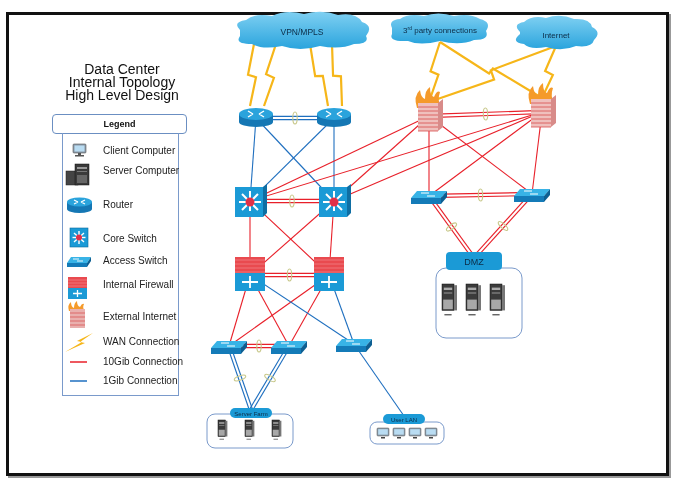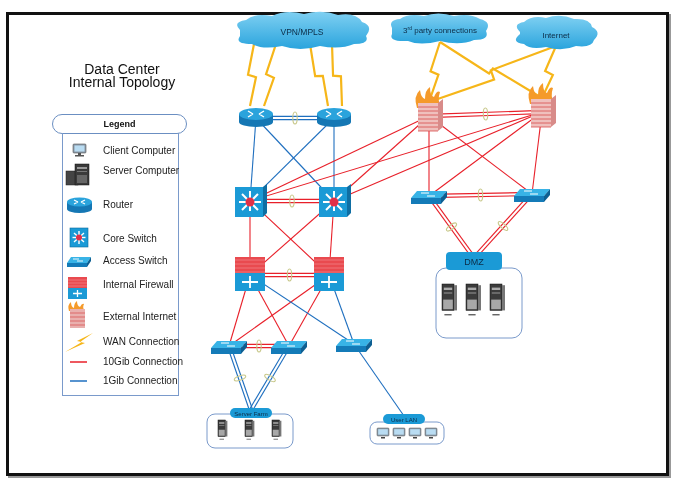--- a/index.html
+++ b/index.html
@@ -1,35 +1,36 @@
 <!DOCTYPE html>
 <html><head>
 <meta charset="utf-8">
 <style>
   html, body { margin:0; padding:0; background:#ffffff; }
   body { width:680px; height:486px; position:relative; overflow:hidden; font-family:"Liberation Sans", sans-serif; }
   .frame { position:absolute; left:6px; top:12px; width:663px; height:464px; border:3px solid #111; box-shadow:2px 2px 0 #999; box-sizing:border-box; }
   .title { position:absolute; left:52px; top:63px; width:140px; text-align:center; font-weight:normal; font-size:14px; line-height:13px; color:#111; }
   .title div { white-space:nowrap; }
-  .legend-head { position:absolute; left:52px; top:114px; width:133px; height:18px; border:1px solid #6b8fc2; border-radius:10px; background:#fff; text-align:center; font-size:9px; font-weight:bold; line-height:18px; color:#111; }
+  .legend-head { position:absolute; left:52px; top:114px; width:133px; height:18px; border:1px solid #6b8fc2; border-radius:4px; background:#fff; text-align:center; font-size:9px; font-weight:bold; line-height:18px; color:#111; }
   .legend-box { position:absolute; left:62px; top:133px; width:115px; height:262px; border-left:1px solid #7a9acb; border-right:1px solid #7a9acb; border-bottom:1px solid #7a9acb; }
   .legend-item { position:absolute; left:0; width:115px; height:20px; }
   .legend-item .lbl { position:absolute; left:40px; top:4px; font-size:10px; color:#222; white-space:nowrap; }
   .legend-item svg { position:absolute; left:2px; top:0; }
   svg text { font-family:"Liberation Sans", sans-serif; }
   #diagram { position:absolute; left:0; top:0; }
 </style>
 </head>
 <body>
 
 <div class="frame"></div>
 
 <div class="title">
   <div>Data Center</div>
   <div>Internal Topology</div>
+  <div>High Level Design</div>
 </div>
 
 <div class="legend-head">Legend</div>
 <div class="legend-box">
   <div class="legend-item" style="top:8px">
     <svg width="30" height="20">
       <rect x="8" y="3" width="13" height="9" rx="1" fill="#8a9aa8" stroke="#555" stroke-width="0.6"></rect>
       <rect x="9.5" y="4.5" width="10" height="6" fill="#b9dcf2"></rect>
       <rect x="13" y="12" width="3" height="2" fill="#555"></rect>
       <rect x="10" y="14" width="9" height="1.5" fill="#555"></rect>

